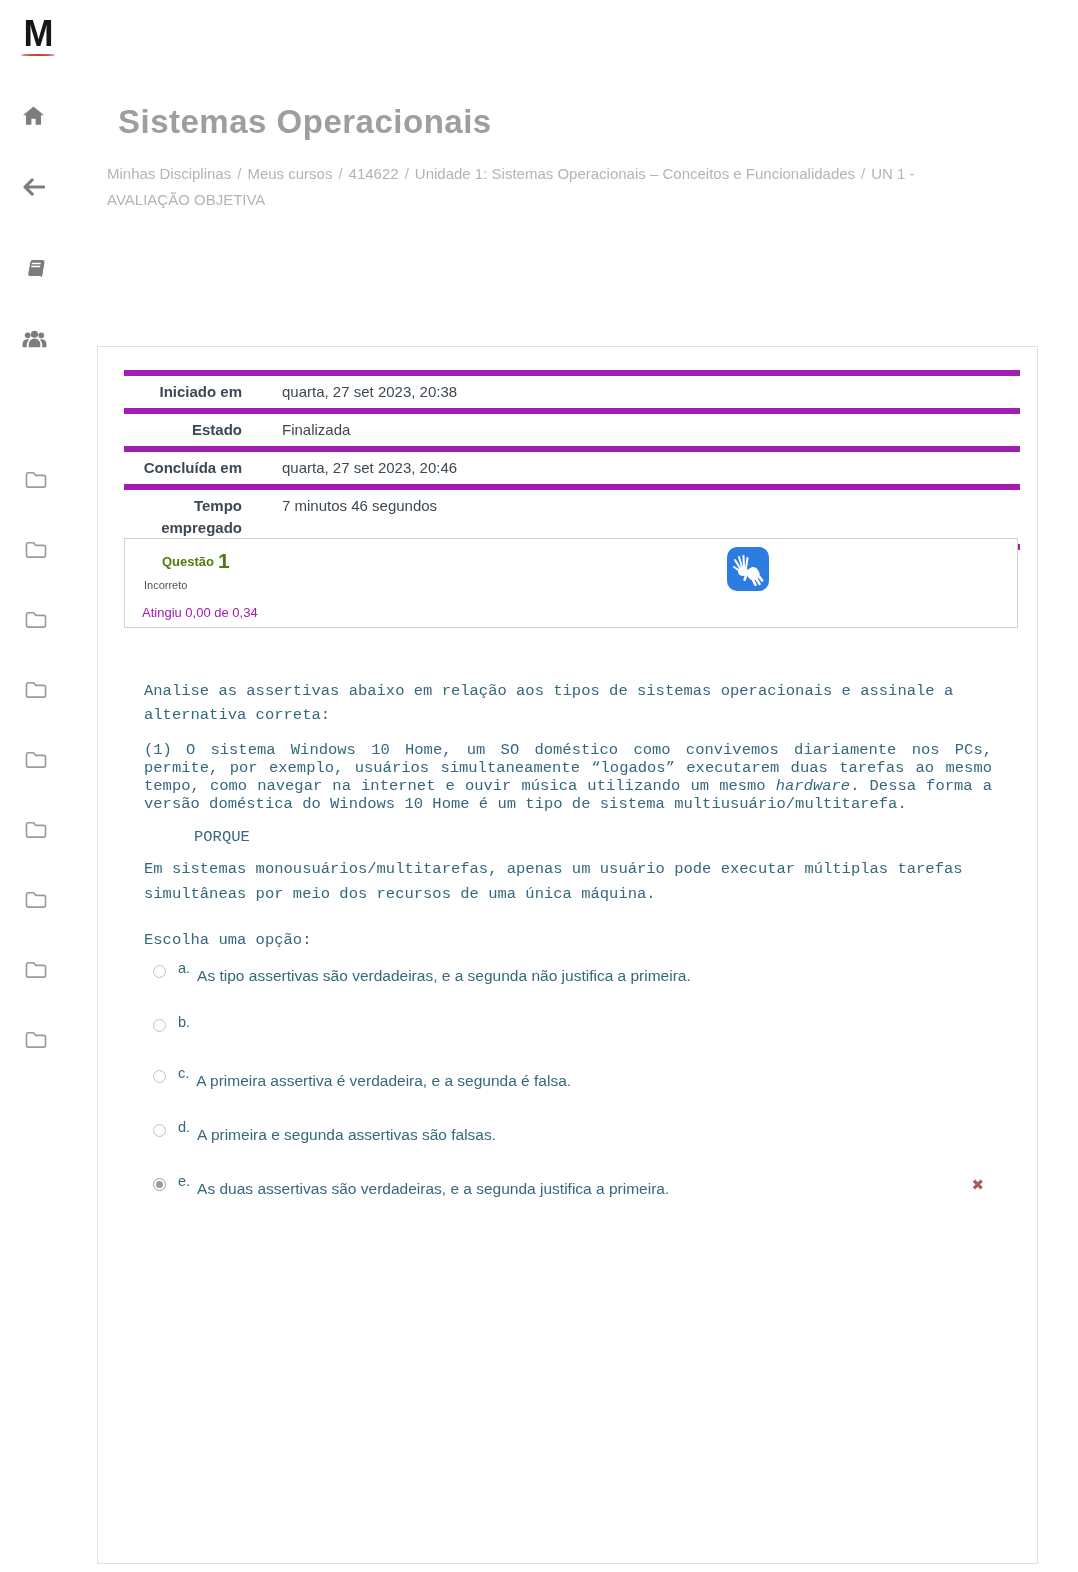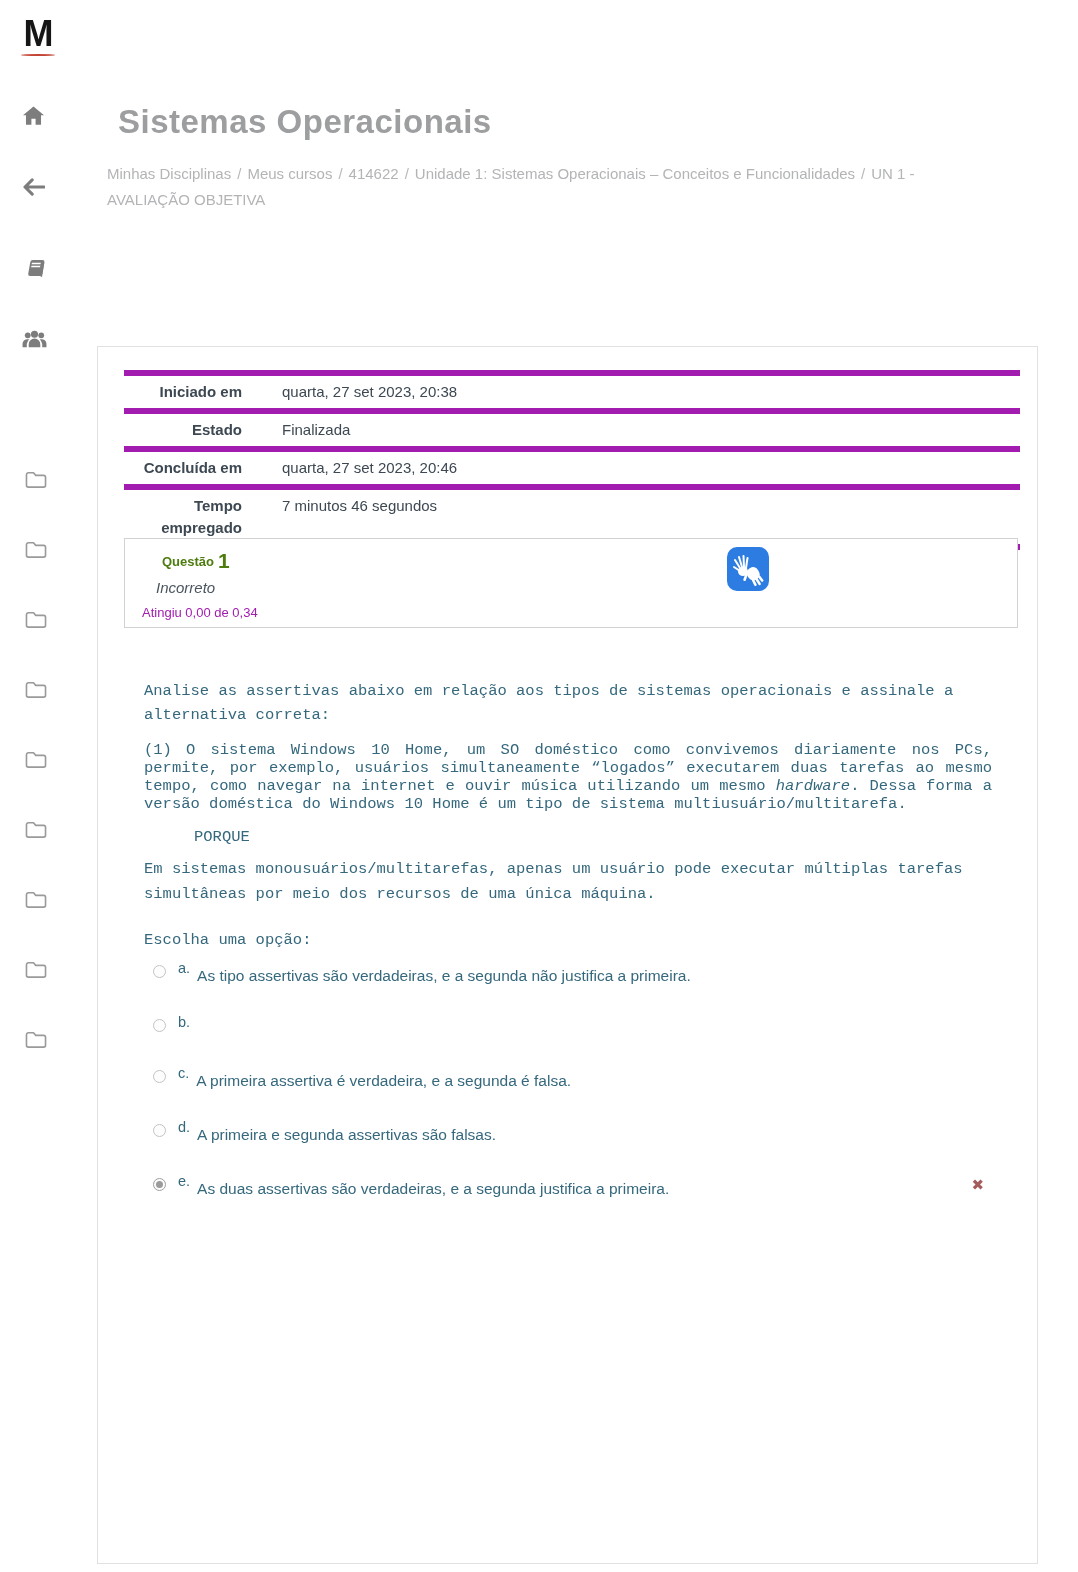--- a/index.html
+++ b/index.html
@@ -39,21 +39,21 @@
   .summary-row { display:flex; border-top:6px solid #a21caf; padding:5px 0; font-size:15px; color:#3d4852; }
   .summary-label { width:118px; text-align:right; font-weight:bold; flex:none; line-height:22px; }
   .summary-value { padding-left:40px; line-height:22px; }
   
   .qbox {
     position:absolute; left:26px; top:191px; width:894px; height:90px;
     border:1px solid #d2d2d2; background:#fff;
   }
   .q-label { position:absolute; left:17px; top:10px; font-size:13px; font-weight:bold; color:#4d7c0f;margin-left:20px; }
   .q-num { font-size:21px; font-weight:600; margin-left:4px; vertical-align:-2px; }
-  .q-status { position:absolute; left:31px; top:40px; font-size:15px; color:#4b555f;font-style:italic; }
+  .q-status { position:absolute; left:19px; top:40px; font-size:11px; color:#4b555f; }
   .q-grade { position:absolute; left:17px; top:66px; font-size:13px; color:#a21caf; }
   .handtalk {
     position:absolute; left:602px; top:8px; width:42px; height:44px;
     border-radius:10px; background:#2c7ce2; border:none; padding:0; cursor:pointer;
   }
   
   .content { position:absolute; left:46px; top:332px; width:848px; color:#35687d; font-size:15.5px; }
   .content p { margin:0;font-family:Liberation Mono, monospace; }
   .p-intro { line-height:24px; }
   .p-assert1 { margin-top:14px !important; line-height:18px; text-align:justify; }

